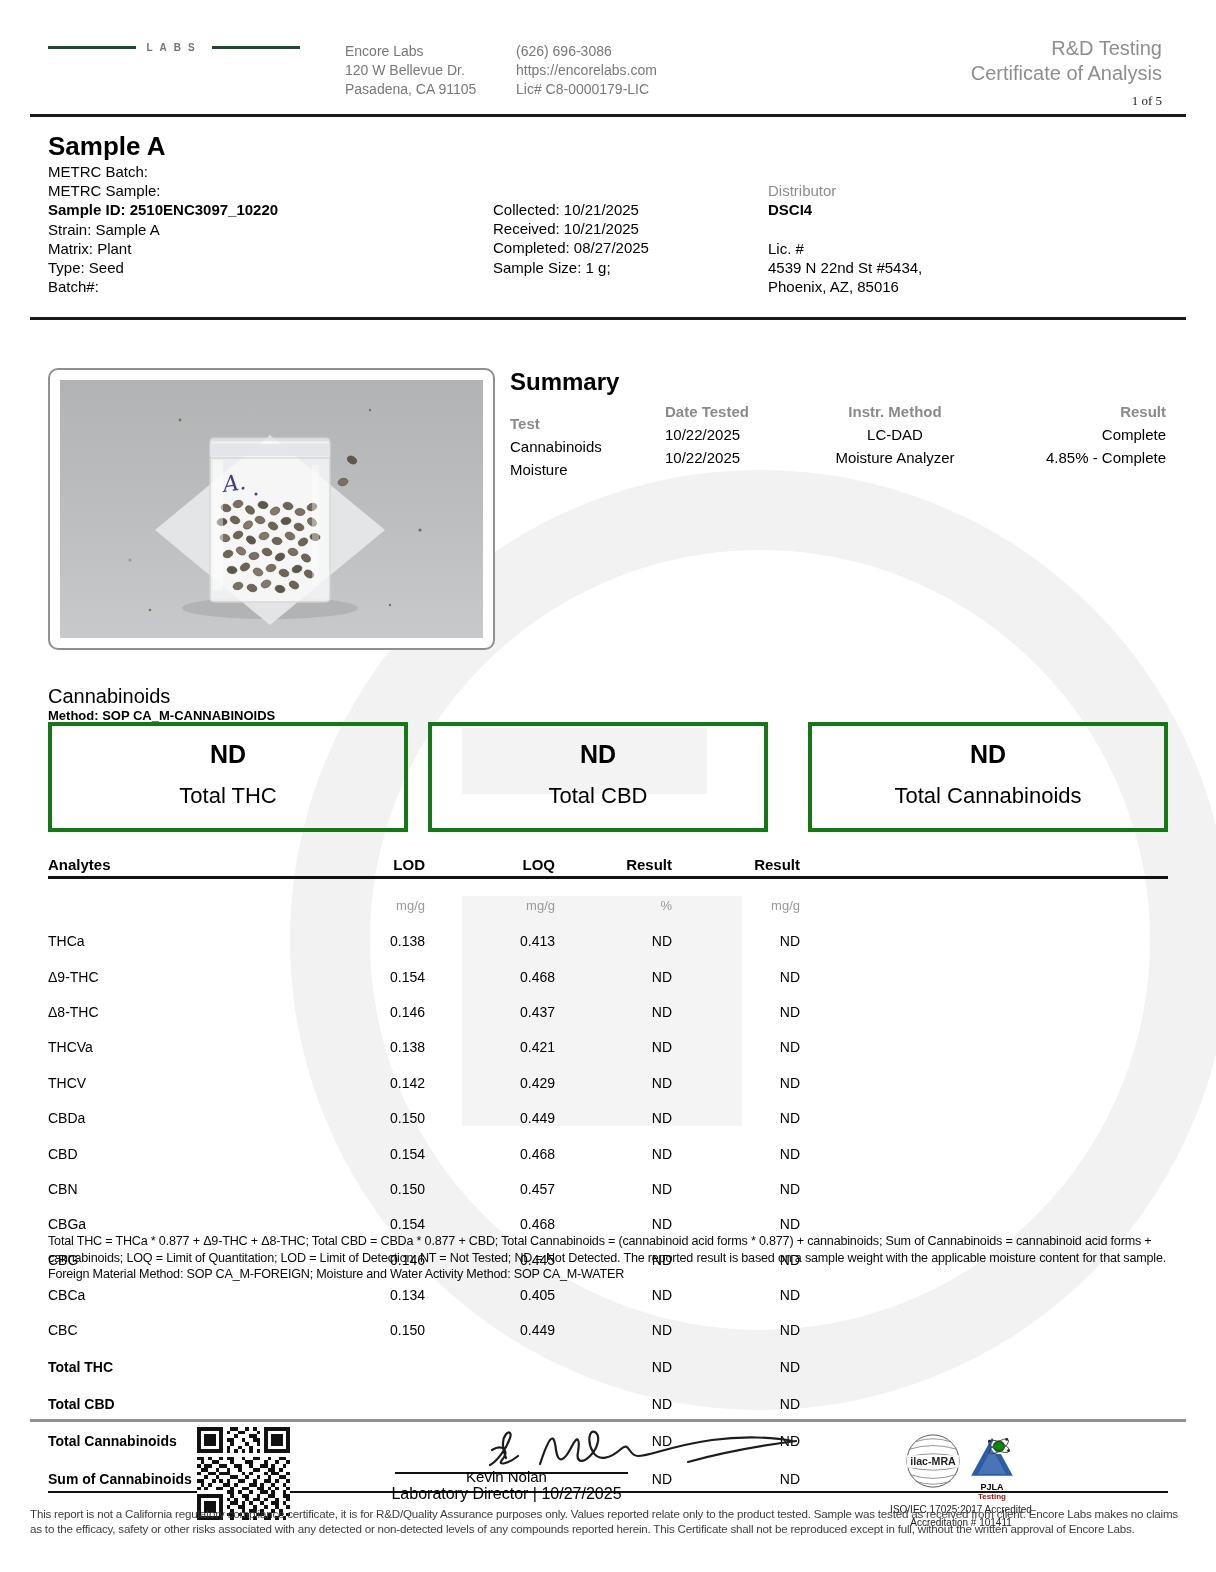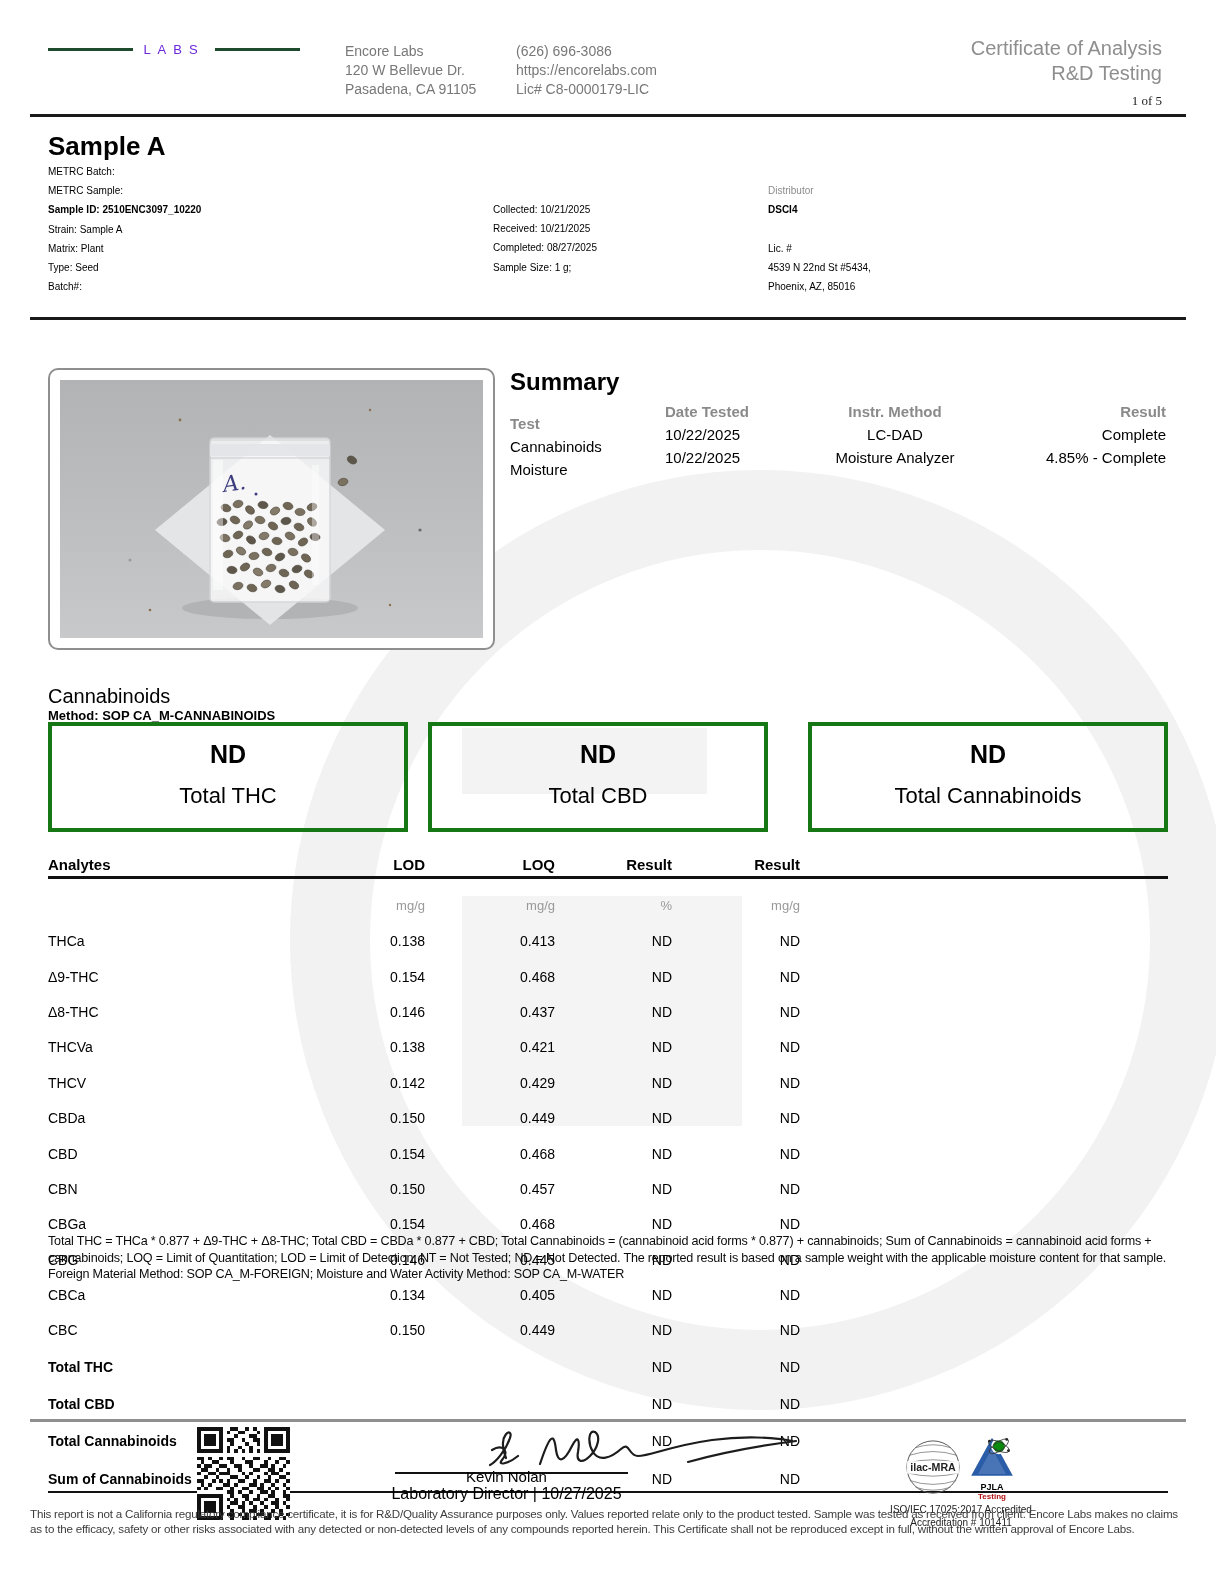--- a/index.html
+++ b/index.html
@@ -8,28 +8,28 @@
   
   .wm{position:absolute;z-index:0;}
   .wm-ring{left:290px;top:470px;width:780px;height:780px;border:80px solid #f2f2f2;border-radius:50%;}
   .wm-rect1{left:462px;top:728px;width:245px;height:66px;background:#f3f3f3;}
   .wm-rect2{left:462px;top:896px;width:280px;height:230px;background:#f4f4f4;}
   .z{position:absolute;z-index:2;}
   
   .logo-word{font-size:47px;font-weight:bold;letter-spacing:3px;color:#1E4A2E;line-height:46px;}
   .logo-sub{display:flex;align-items:center;gap:10px;margin-top:4px;width:252px;}
   .logo-sub .rule{height:3px;background:#1E4A2E;flex:1;}
-  .logo-sub .txt{font-size:13px;font-weight:normal;letter-spacing:7px;color:#6d28d9;}
+  .logo-sub .txt{font-size:10px;font-weight:bold;letter-spacing:7px;color:#737373;}
   .contact{font-size:14px;line-height:19px;color:#787878;}
   .rpt-title{font-size:20px;line-height:25px;color:#8e8e8e;text-align:right;}
   .page-no{font-size:13px;color:#222;text-align:right;font-family:"Liberation Serif",serif;}
   .hr{position:absolute;background:#1a1a1a;z-index:2;}
   
   .sample-title{font-size:26px;font-weight:bold;}
-  .ln{font-size:10px;line-height:19.2px;white-space:pre;}
+  .ln{font-size:15px;line-height:19.2px;white-space:pre;}
   .b{font-weight:bold;}
   .gray{color:#8c8c8c;}
   
   .photo-frame{left:48px;top:368px;width:447px;height:282px;border:2px solid #8f8f8f;border-radius:10px;box-sizing:border-box;padding:10px;background:#fff;}
   .photo-frame svg{display:block;}
   
   .sum-title{font-size:24px;font-weight:bold;}
   .sumtbl{left:510px;top:400px;width:656px;}
   .srow{display:flex;height:23px;align-items:center;font-size:15px;}
   .srow .c0{width:155px;text-align:left;margin-top:24px;}
@@ -90,22 +90,22 @@
   <div>120 W Bellevue Dr.</div>
   <div>Pasadena, CA 91105</div>
 </div>
 <div class="abs z contact" style="left:516px;top:42px;">
   <div>(626) 696-3086</div>
   <div>https://encorelabs.com</div>
   <div>Lic# C8-0000179-LIC</div>
 </div>
 
 <div class="abs z" style="right:54px;top:36px;width:400px;">
+  <div class="rpt-title">R&amp;D Testing</div>
   <div class="rpt-title">Certificate of Analysis</div>
-  <div class="rpt-title">R&amp;D Testing</div>
   <div class="page-no" style="margin-top:7px;">1 of 5</div>
 </div>
 
 <div class="hr" style="left:30px;top:114px;width:1156px;height:2.5px;"></div>
 
 <div class="abs z sample-title" style="left:48px;top:131px;">Sample A</div>
 
 <div class="abs z" style="left:48px;top:162px;">
   <div class="ln">METRC Batch:</div>
   <div class="ln">METRC Sample:</div>
@@ -597,21 +597,21 @@
     </g>
   </svg>
   <div class="sigline" style="margin:0 0 0 -80px;position:relative;left:0;width:233px;margin-left:-75px;"></div>
 </div>
 <div class="abs z" style="left:390px;top:1468px;width:233px;">
   <div class="signame">Kevin Nolan</div>
   <div class="sigtitle">Laboratory Director | 10/27/2025</div>
 </div>
 
 <div class="abs z" style="left:886px;top:1432px;width:150px;">
-  <div style="display:flex;align-items:center;justify-content:center;gap:4px;">
+  <div style="display:flex;align-items:flex-start;justify-content:center;gap:4px;">
     <svg width="58" height="58" viewBox="0 0 60 60">
       <circle cx="30" cy="30" r="27" fill="none" stroke="#555" stroke-width="1"></circle>
       <path d="M5,18 Q30,10 55,18 M3,26 Q30,19 57,26 M3,36 Q30,43 57,36 M6,44 Q30,52 54,44 M12,10 Q30,4 48,10 M12,51 Q30,57 48,51" fill="none" stroke="#777" stroke-width="0.8"></path>
       <rect x="3" y="24" width="54" height="13" fill="#fff" opacity="0.9"></rect>
       <text x="30" y="34" text-anchor="middle" font-family="'Liberation Sans',sans-serif" font-weight="bold" font-size="11" fill="#222">ilac-MRA</text>
     </svg>
     <div>
       <svg width="52" height="46" viewBox="0 0 60 52">
         <polygon points="6,50 30,6 54,50" fill="#2a5ca8"></polygon>
         <polygon points="14,48 30,18 46,48" fill="#fff" opacity="0.15"></polygon>

